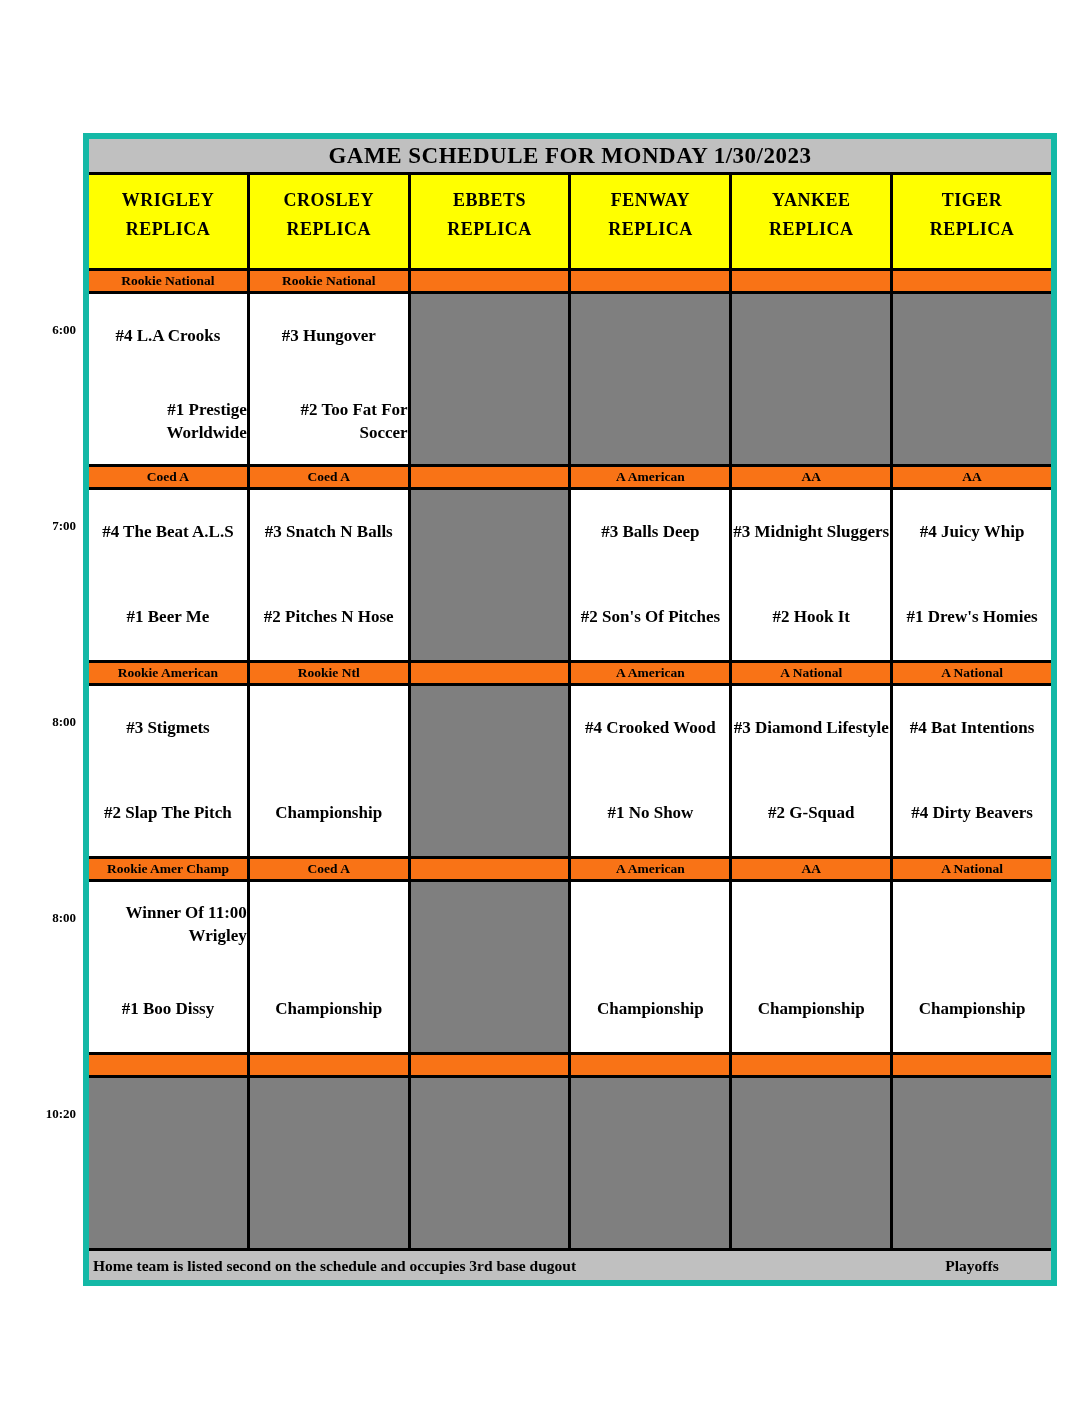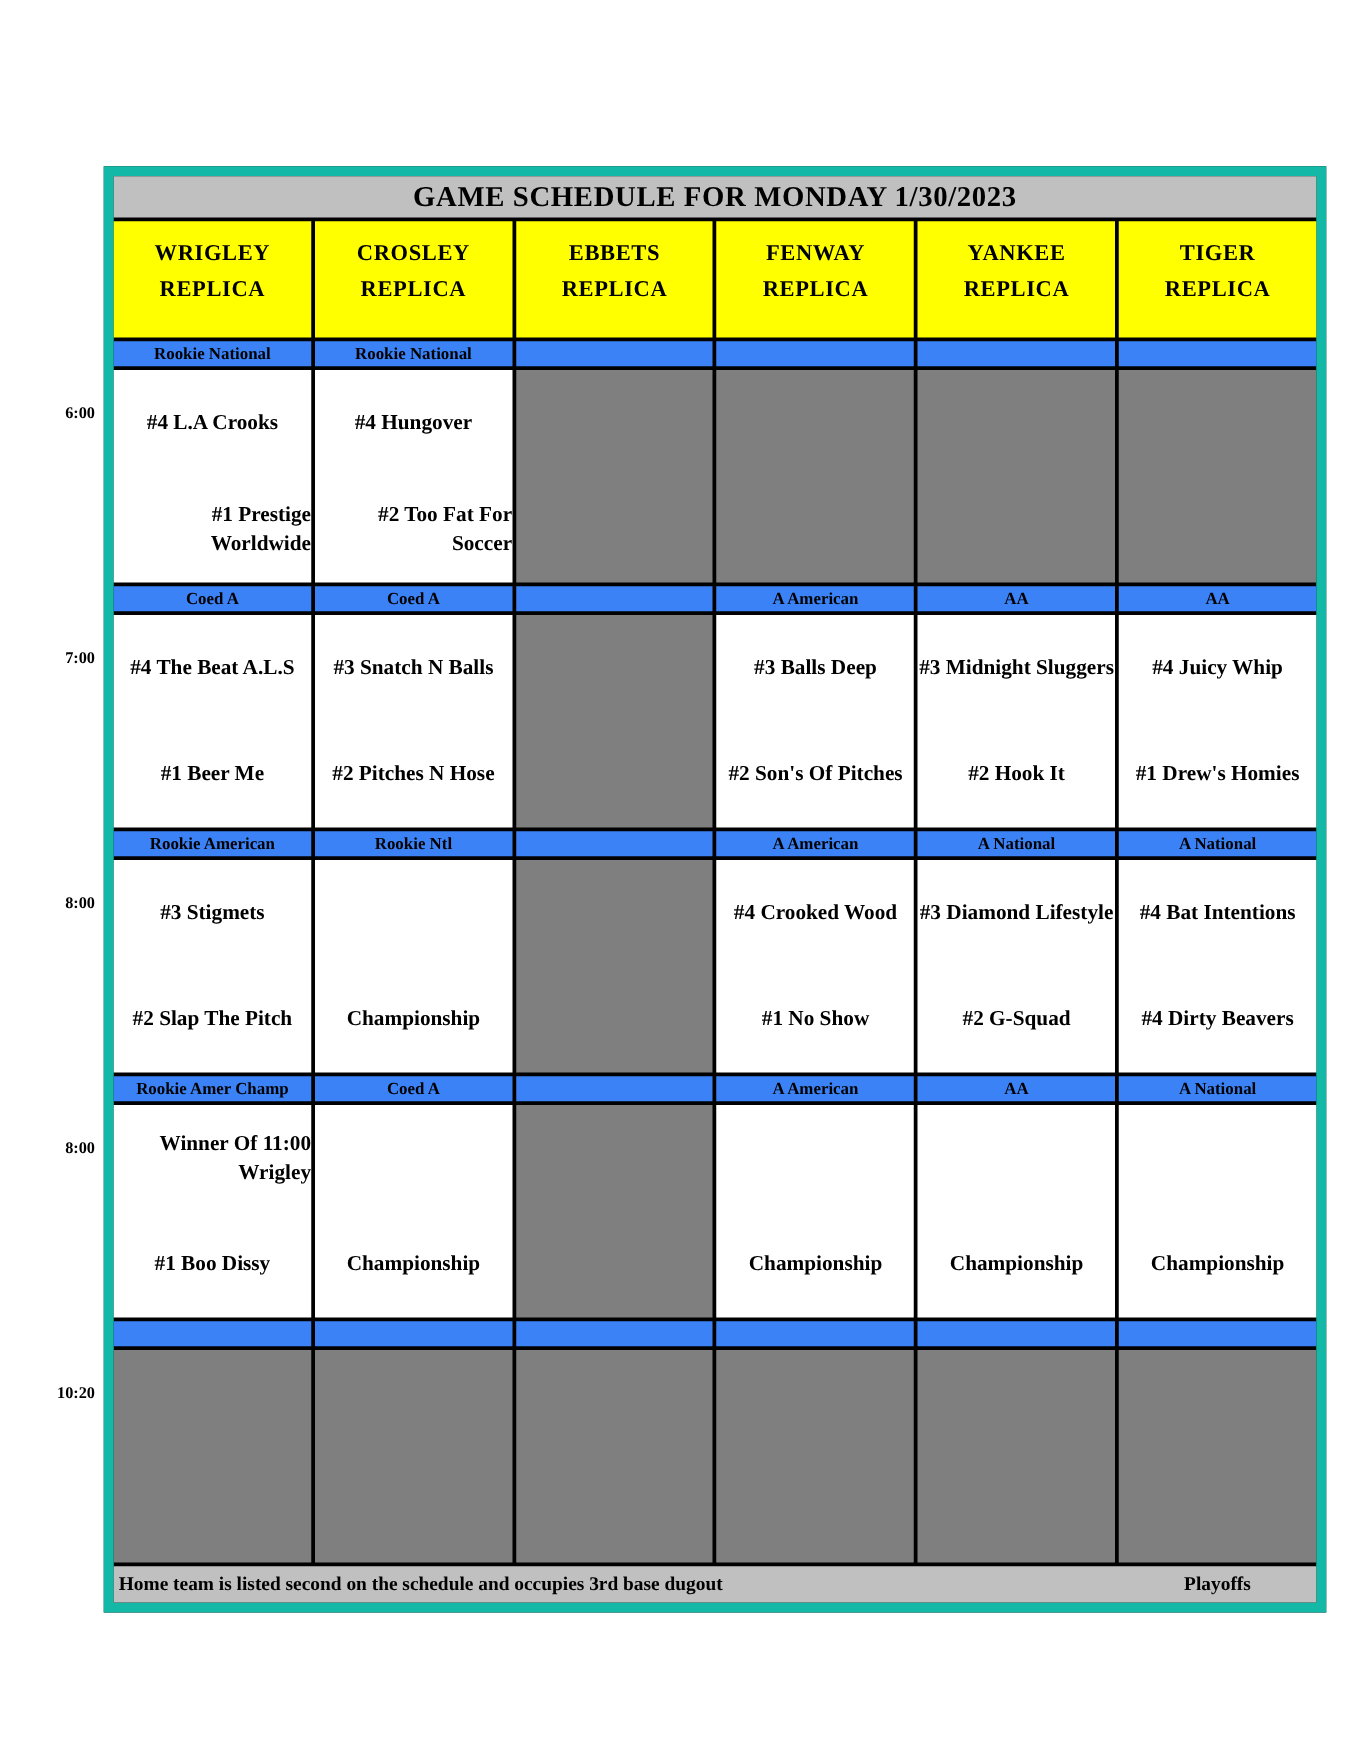--- a/index.html
+++ b/index.html
@@ -14,21 +14,21 @@
     font-family: "Liberation Serif", "DejaVu Serif", serif;
     font-weight: bold;
     color: #000000;
   }
   .schedule-table {
     position: absolute;
     left: 83px;
     top: 133px;
     width: 962px;
     background: #000000;
-    border: 8px solid #14b8a6;
+    border: 6px solid #14b8a6;
     display: grid;
     grid-template-columns: repeat(6, 1fr);
     grid-template-rows: 33px 93px repeat(5, 20px 170px) 29px;
     gap: 3px;
   }
   .title-row {
     grid-column: 1 / -1;
     background: #c0c0c0;
     display: flex;
     align-items: center;
@@ -40,21 +40,21 @@
     background: #ffff00;
     display: flex;
     flex-direction: column;
     align-items: center;
     padding-top: 15px;
     gap: 8px;
     font-size: 18px;
     letter-spacing: 0.5px;
   }
   .league-cell {
-    background: #3b82f6;
+    background: #f97316;
     display: flex;
     align-items: center;
     justify-content: center;
     font-size: 13.5px;
     overflow: hidden;
     white-space: nowrap;
   }
   .game-cell {
     background: #ffffff;
     display: flex;
@@ -141,21 +141,21 @@
     <div class="league-cell" data-state="scheduled">Rookie National</div>
     <div class="league-cell" data-state="empty"></div>
     <div class="league-cell" data-state="empty"></div>
     <div class="league-cell" data-state="empty"></div>
     <div class="league-cell" data-state="empty"></div>
     <div class="game-cell" data-state="scheduled">
       <div class="team visitor">#4 L.A Crooks</div>
       <div class="team home">#1 Prestige Worldwide</div>
     </div>
     <div class="game-cell" data-state="scheduled">
-      <div class="team visitor">#4 Hungover</div>
+      <div class="team visitor">#3 Hungover</div>
       <div class="team home">#2 Too Fat For Soccer</div>
     </div>
     <div class="game-cell" data-state="empty">
       <div class="team visitor"></div>
       <div class="team home"></div>
     </div>
     <div class="game-cell" data-state="empty">
       <div class="team visitor"></div>
       <div class="team home"></div>
     </div>

